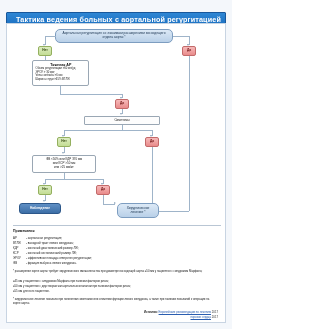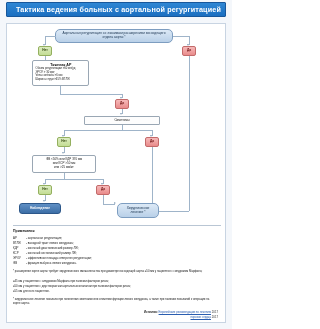--- a/index.html
+++ b/index.html
@@ -15,21 +15,21 @@
     width: 232px;
     height: 329px;
     background: #f4f7fb;
     overflow: hidden;
     box-sizing: border-box;
   }
   
   .title-bar {
     position: absolute;
     left: 6px;
-    top: 2px;
+    top: 12px;
     width: 220px;
     height: 15px;
     background: linear-gradient(to bottom, #2e86d4, #1b6fc0);
     border: 1px solid #17579b;
     border-radius: 1px;
     display: flex;
     align-items: center;
     box-sizing: border-box;
   }
   .title-text {

